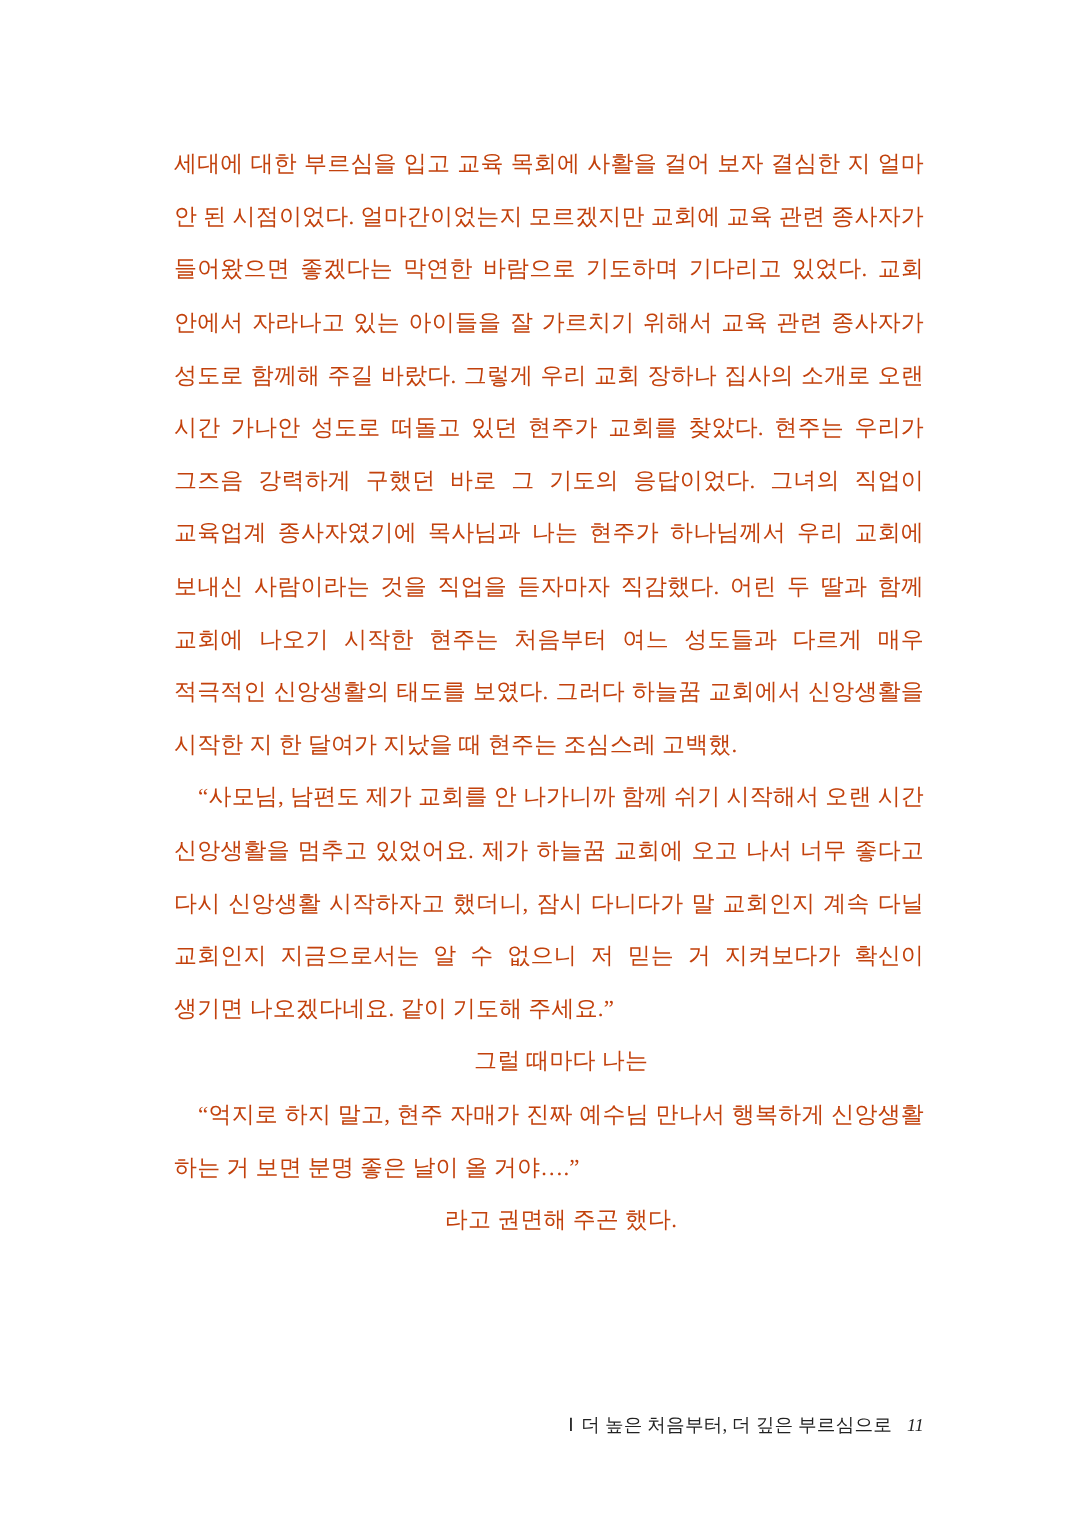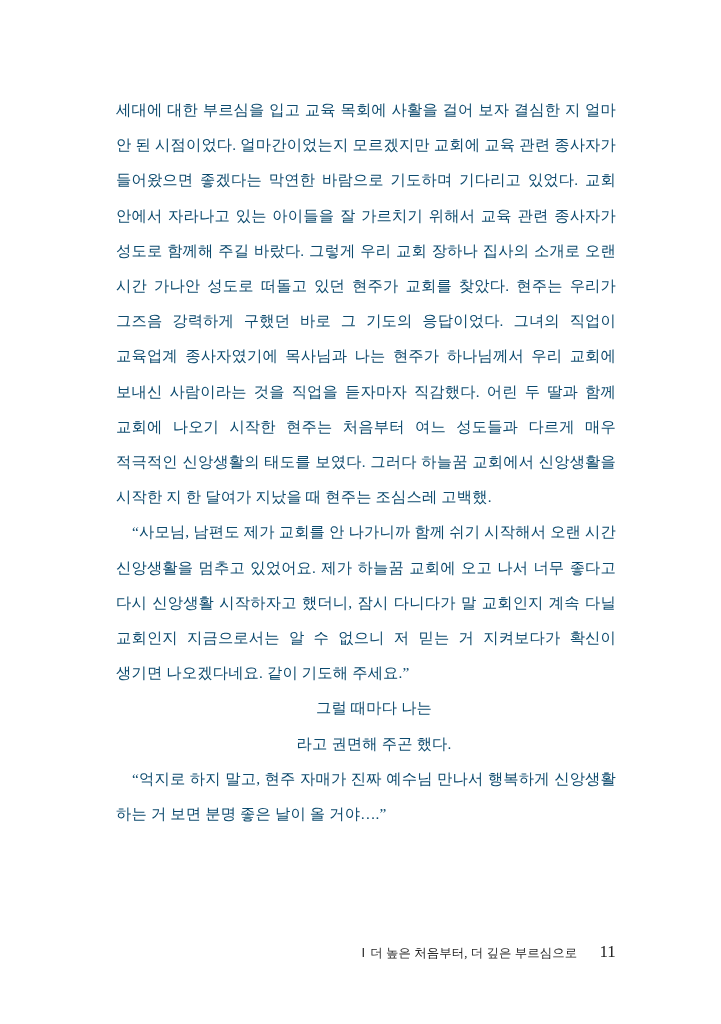--- a/index.html
+++ b/index.html
@@ -27,21 +27,21 @@
     width: 500px;
   }
   .para {
     margin: 0;
     font-size: 15.3px;
     line-height: 35.2px;
     text-align: justify;
     text-justify: inter-character;
     letter-spacing: 0.01em;
     word-break: keep-all;
-    color: #0c4a6e;
+    color: #c2410c;
   }
   .para.indent {
     text-indent: 1.05em;
   }
   .para.nojust {
     text-align: center;
   }
   .footer {
     position: absolute;
     left: 116px;
@@ -56,35 +56,36 @@
   }
   .footer .chapter-mark {
     font-family: "Liberation Serif", serif;
     margin-right: 5px;
     font-size: 12.2px;
   }
   .footer .running-title {
     white-space: nowrap;
   }
   .footer .page-number {
-    margin-left: 22px;
-    font-size: 17px;
+    margin-left: 10px;
+    font-size: 12px;
+    font-style: italic;
   }
 </style>
 </head>
 <body>
 
 <div class="page">
 
   <div class="content">
     <p class="para">세대에 대한 부르심을 입고 교육 목회에 사활을 걸어 보자 결심한 지 얼마 안 된 시점이었다. 얼마간이었는지 모르겠지만 교회에 교육 관련 종사자가 들어왔으면 좋겠다는 막연한 바람으로 기도하며 기다리고 있었다. 교회 안에서 자라나고 있는 아이들을 잘 가르치기 위해서 교육 관련 종사자가 성도로 함께해 주길 바랐다. 그렇게 우리 교회 장하나 집사의 소개로 오랜 시간 가나안 성도로 떠돌고 있던 현주가 교회를 찾았다. 현주는 우리가 그즈음 강력하게 구했던 바로 그 기도의 응답이었다. 그녀의 직업이 교육업계 종사자였기에 목사님과 나는 현주가 하나님께서 우리 교회에 보내신 사람이라는 것을 직업을 듣자마자 직감했다. 어린 두 딸과 함께 교회에 나오기 시작한 현주는 처음부터 여느 성도들과 다르게 매우 적극적인 신앙생활의 태도를 보였다. 그러다 하늘꿈 교회에서 신앙생활을 시작한 지 한 달여가 지났을 때 현주는 조심스레 고백했.</p>
     <p class="para indent">“사모님, 남편도 제가 교회를 안 나가니까 함께 쉬기 시작해서 오랜 시간 신앙생활을 멈추고 있었어요. 제가 하늘꿈 교회에 오고 나서 너무 좋다고 다시 신앙생활 시작하자고 했더니, 잠시 다니다가 말 교회인지 계속 다닐 교회인지 지금으로서는 알 수 없으니 저 믿는 거 지켜보다가 확신이 생기면 나오겠다네요. 같이 기도해 주세요.”</p>
     <p class="para indent nojust">그럴 때마다 나는</p>
+    <p class="para indent">“억지로 하지 말고, 현주 자매가 진짜 예수님 만나서 행복하게 신앙생활 하는 거 보면 분명 좋은 날이 올 거야….”</p>
     <p class="para indent nojust">라고 권면해 주곤 했다.</p>
-    <p class="para indent">“억지로 하지 말고, 현주 자매가 진짜 예수님 만나서 행복하게 신앙생활 하는 거 보면 분명 좋은 날이 올 거야….”</p>
   </div>
 
   <div class="footer">
     <span class="chapter-mark">Ⅰ</span>
     <span class="running-title">더 높은 처음부터, 더 깊은 부르심으로</span>
     <span class="page-number">11</span>
   </div>
 
 </div>
 

